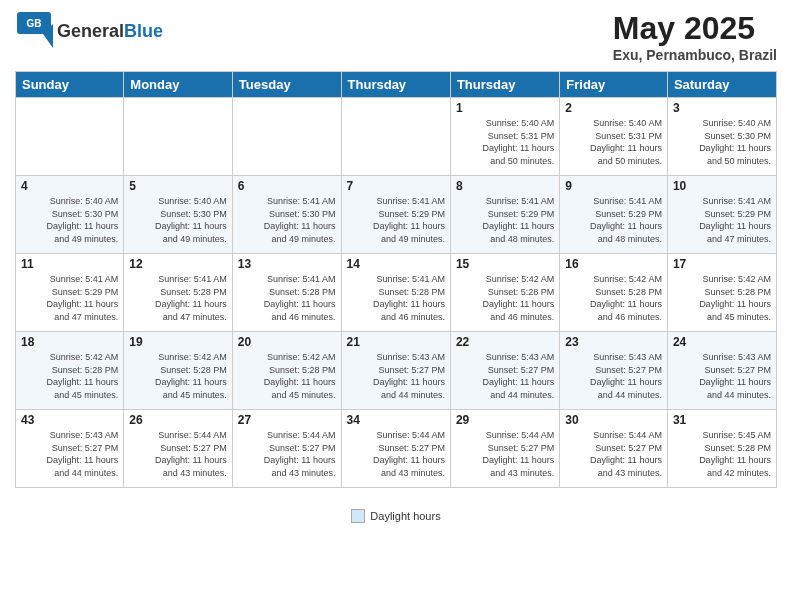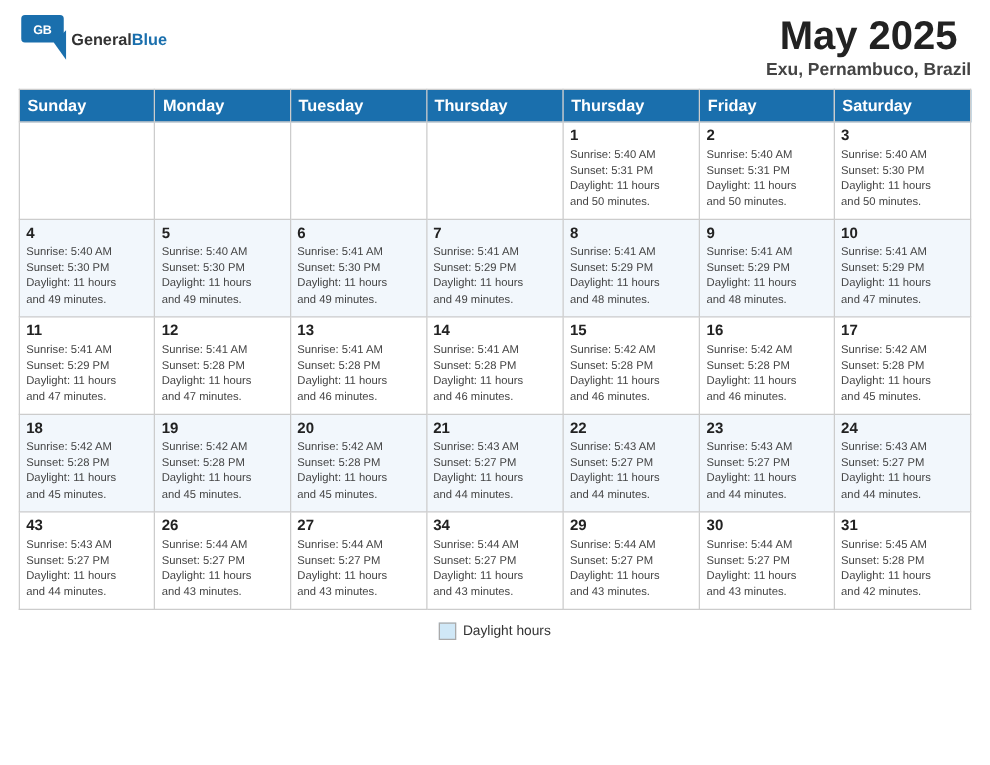--- a/index.html
+++ b/index.html
@@ -20,31 +20,31 @@
       display: flex;
       justify-content: space-between;
       align-items: flex-start;
       margin-bottom: 8px;
     }
     .logo {
       display: flex;
       align-items: center;
     }
     .logo-text {
-      font-size: 13px;
+      font-size: 18px;
       font-weight: bold;
     }
     .logo-general {
       color: #333;
     }
     .logo-blue {
       color: #1a6fad;
     }
     .title-block {
-      text-align: center;
+      text-align: left;
     }
     .title-block h1 {
       font-size: 32px;
       font-weight: bold;
       color: #222;
     }
     .title-block h2 {
       font-size: 14px;
       color: #444;
       font-weight: bold;
@@ -80,29 +80,30 @@
       font-size: 12px;
       font-weight: bold;
       color: #222;
       display: block;
       margin-bottom: 2px;
     }
     .day-info {
       font-size: 9px;
       color: #444;
       line-height: 1.4;
+      text-align: right;
     }
     .empty-cell {
       background: #fff !important;
     }
     .footer {
       display: flex;
       justify-content: center;
       align-items: center;
-      margin-top: 10px;
+      margin-top: 21px;
       gap: 16px;
     }
     .legend-item {
       display: flex;
       align-items: center;
       gap: 5px;
       font-size: 11px;
       color: #333;
     }
     .legend-box {

